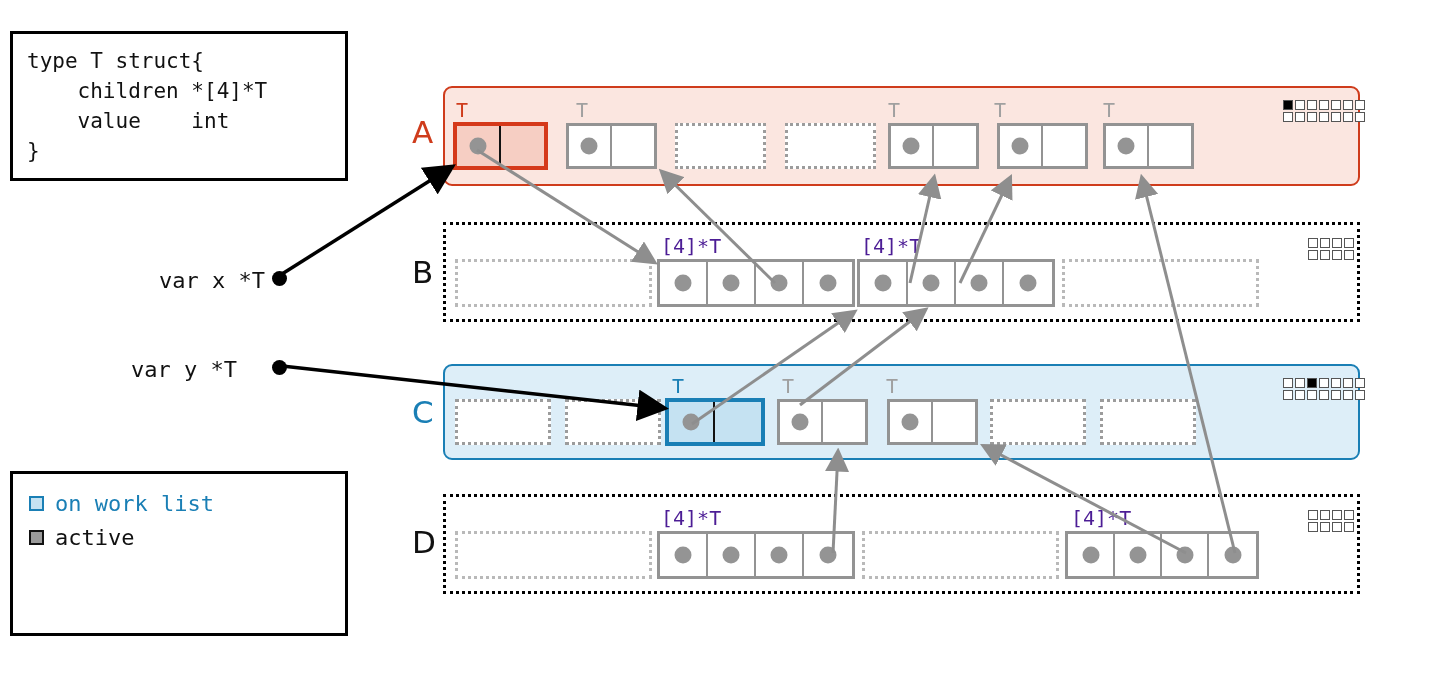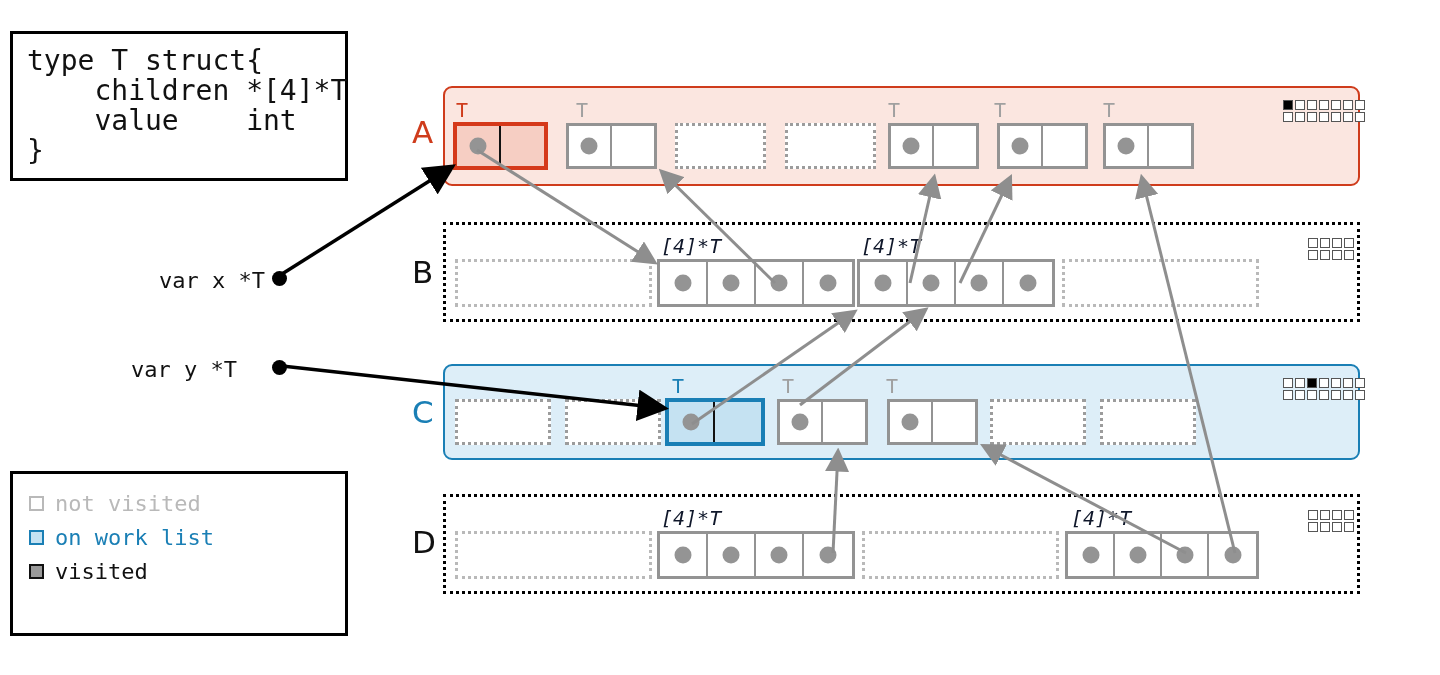--- a/index.html
+++ b/index.html
@@ -2,21 +2,21 @@
 <html><head>
 <meta charset="utf-8">
 <style>
   html,body{margin:0;padding:0;background:#ffffff;}
   body{width:1440px;height:675px;position:relative;overflow:hidden;
        font-family:"DejaVu Sans Mono","Liberation Mono",monospace;}
 
   
   #code-box{position:absolute;left:10px;top:31px;width:338px;height:150px;
             border:3px solid #000;background:#fff;box-sizing:border-box;}
-  #code-box pre{margin:0;padding:12px 0 0 14px;font-size:28px;line-height:30px;
+  #code-box pre{margin:0;padding:12px 0 0 14px;font-size:21px;line-height:30px;
                 color:#111;font-family:"DejaVu Sans Mono","Liberation Mono",monospace;
                 white-space:pre;}
 
   
   #legend-box{position:absolute;left:10px;top:471px;width:338px;height:165px;
               border:3px solid #000;background:#fff;box-sizing:border-box;
               padding:12px 0 0 16px;}
   .legend-row{display:flex;align-items:center;height:34px;}
   .legend-swatch{width:15px;height:15px;box-sizing:border-box;border:2px solid;margin-right:11px;flex:0 0 auto;}
   .legend-label{font-size:22px;font-family:"DejaVu Sans Mono","Liberation Mono",monospace;}
@@ -50,22 +50,22 @@
        left:50%;top:50%;transform:translate(-50%,-50%);}
   .tlabel{position:absolute;font-size:20px;color:#a0a0a0;
           font-family:"DejaVu Sans Mono","Liberation Mono",monospace;}
   .tlabel.red{color:#cf3c1c;}
   .tlabel.blue{color:#1a7fb5;}
 
   
   .arr{position:absolute;box-sizing:border-box;display:flex;border:3px solid #939393;background:#fff;}
   .arr .slot{flex:1 1 25%;box-sizing:border-box;position:relative;border-right:2px solid #939393;}
   .arr .slot:last-child{border-right:none;}
-  .arrlabel{position:absolute;font-size:20px;color:#0f172a;
-            font-family:"DejaVu Sans Mono","Liberation Mono",monospace;font-style:italic;}
+  .arrlabel{position:absolute;font-size:20px;color:#4c1d95;
+            font-family:"DejaVu Sans Mono","Liberation Mono",monospace;}
 
   
   .blank{position:absolute;box-sizing:border-box;border:3px dotted #b9b9b9;background:#fff;}
 
   
   .gridicon{position:absolute;display:flex;flex-direction:column;gap:2px;}
   .gridicon .grow{display:flex;gap:2px;}
   .gridicon .gcell{width:10px;height:10px;box-sizing:border-box;border:1px solid #555;background:#fff;}
   .gridicon .gcell.on{background:#000;}
 
@@ -77,30 +77,26 @@
 
 <div id="code-box">
   <pre>type T struct{
     children *[4]*T
     value    int
 }</pre>
 </div>
 
 <div id="legend-box">
   <div class="legend-row">
-    <span class="legend-swatch" style="border-color:#b9b9b9;background:#ffffff;"></span>
-    <span class="legend-label" style="color:#b9b9b9;">not visited</span>
-  </div>
-  <div class="legend-row">
     <span class="legend-swatch" style="border-color:#1a7fb5;background:#c5e2f2;"></span>
     <span class="legend-label" style="color:#1a7fb5;">on work list</span>
   </div>
   <div class="legend-row">
     <span class="legend-swatch" style="border-color:#111111;background:#9a9a9a;"></span>
-    <span class="legend-label" style="color:#111111;">visited</span>
+    <span class="legend-label" style="color:#111111;">active</span>
   </div>
 </div>
 
 <div class="var-label" style="left:131px;top:268px;margin-left:28px;">var x *T</div>
 <div class="var-dot" style="left:272px;top:271px;"></div>
 
 <div class="var-label" style="left:131px;top:357px;">var y *T</div>
 <div class="var-dot" style="left:272px;top:360px;"></div>
 
 <div class="row-letter" style="left:412px;top:114px;color:#cf3c1c;">A</div>

